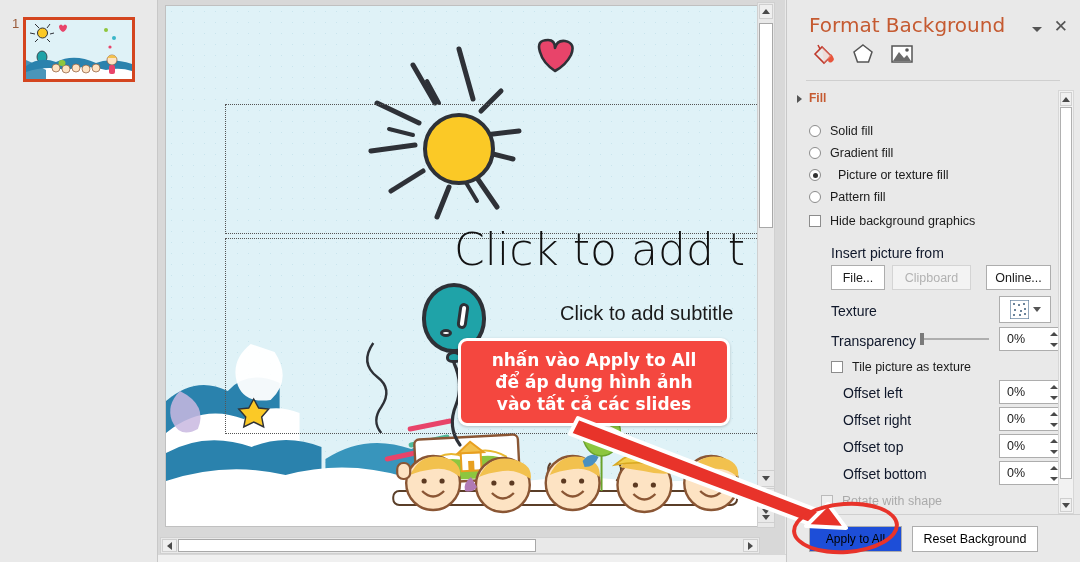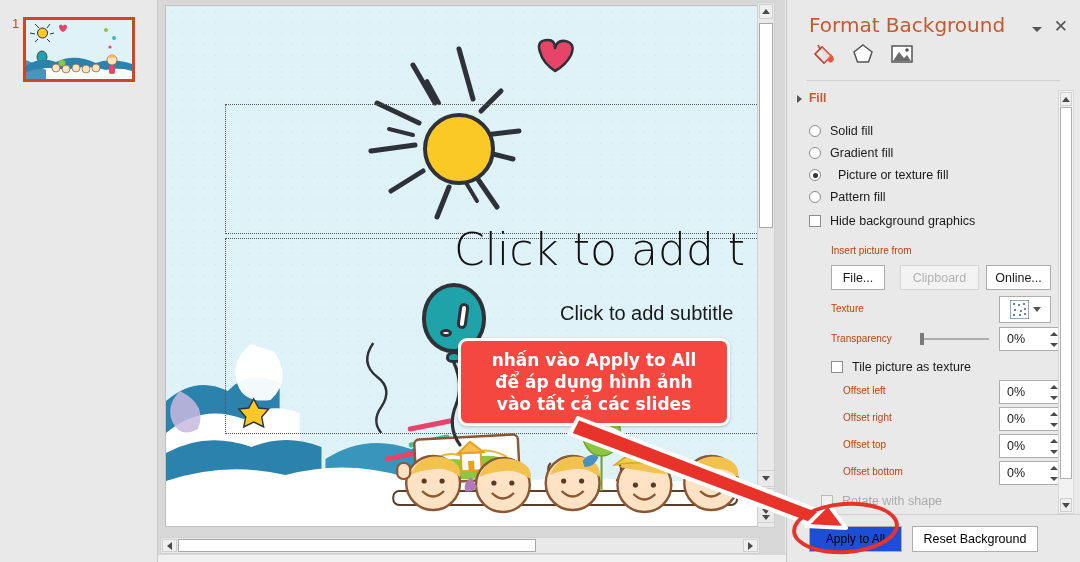--- a/index.html
+++ b/index.html
@@ -183,21 +183,21 @@
   }
   .rlabel { font-size:12.5px; color:#1a1a1a; white-space:nowrap; }
 
   .cbox-row { position:absolute; left:22px; height:18px; display:flex; align-items:center; }
   .cbox {
     width:12px; height:12px; border:1px solid #8c8c8c; background:#fff;
     margin-right:9px; flex:none;
   }
   .cbox.dim { border-color:#bbb; background:#f0f0f0; }
 
-  .slabel { position:absolute; font-size:10px; color:#c2410c; }
+  .slabel { position:absolute; font-size:14px; color:#0f172a; }
 
   .pbtn {
     position:absolute; height:25px; background:#fff; border:1px solid #adadad;
     font-size:12.5px; color:#1a1a1a; display:flex; align-items:center; justify-content:center;
     font-family:"Liberation Sans", sans-serif;
   }
   .pbtn.disabled { color:#b2b2b2; background:#f3f3f3; border-color:#d4d4d4; }
   .spin {
     position:absolute; width:63px; height:24px; background:#fff; border:1px solid #adadad;
     font-size:12.5px; color:#1a1a1a; display:flex; align-items:center; padding-left:7px;
@@ -552,21 +552,21 @@
   </div>
 
   <div class="cbox-row" style="top:212px;">
     <div class="cbox"></div>
     <span class="rlabel">Hide background graphics</span>
   </div>
 
   <div class="slabel" style="left:44px;top:245px;">Insert picture from</div>
 
   <div class="pbtn" style="left:44px;top:265px;width:54px;">File...</div>
-  <div class="pbtn disabled" style="left:105px;top:265px;width:79px;margin-left:8px;">Clipboard</div>
+  <div class="pbtn disabled" style="left:105px;top:265px;width:79px;">Clipboard</div>
   <div class="pbtn" style="left:199px;top:265px;width:65px;">Online...</div>
 
   <div class="slabel" style="left:44px;top:303px;">Texture</div>
   <div class="pbtn" style="left:212px;top:296px;width:52px;height:27px;padding:0;">
     <svg width="19" height="19" viewBox="0 0 19 19" style="margin-right:4px;">
       <rect x="0" y="0" width="19" height="19" fill="#fff" stroke="#5a7a9a" stroke-width="1.3"></rect>
       <g fill="#3a5a78">
         <circle cx="4" cy="4" r="1"></circle>
           <circle cx="9" cy="5" r="1"></circle>
           <circle cx="14" cy="4" r="1"></circle>

